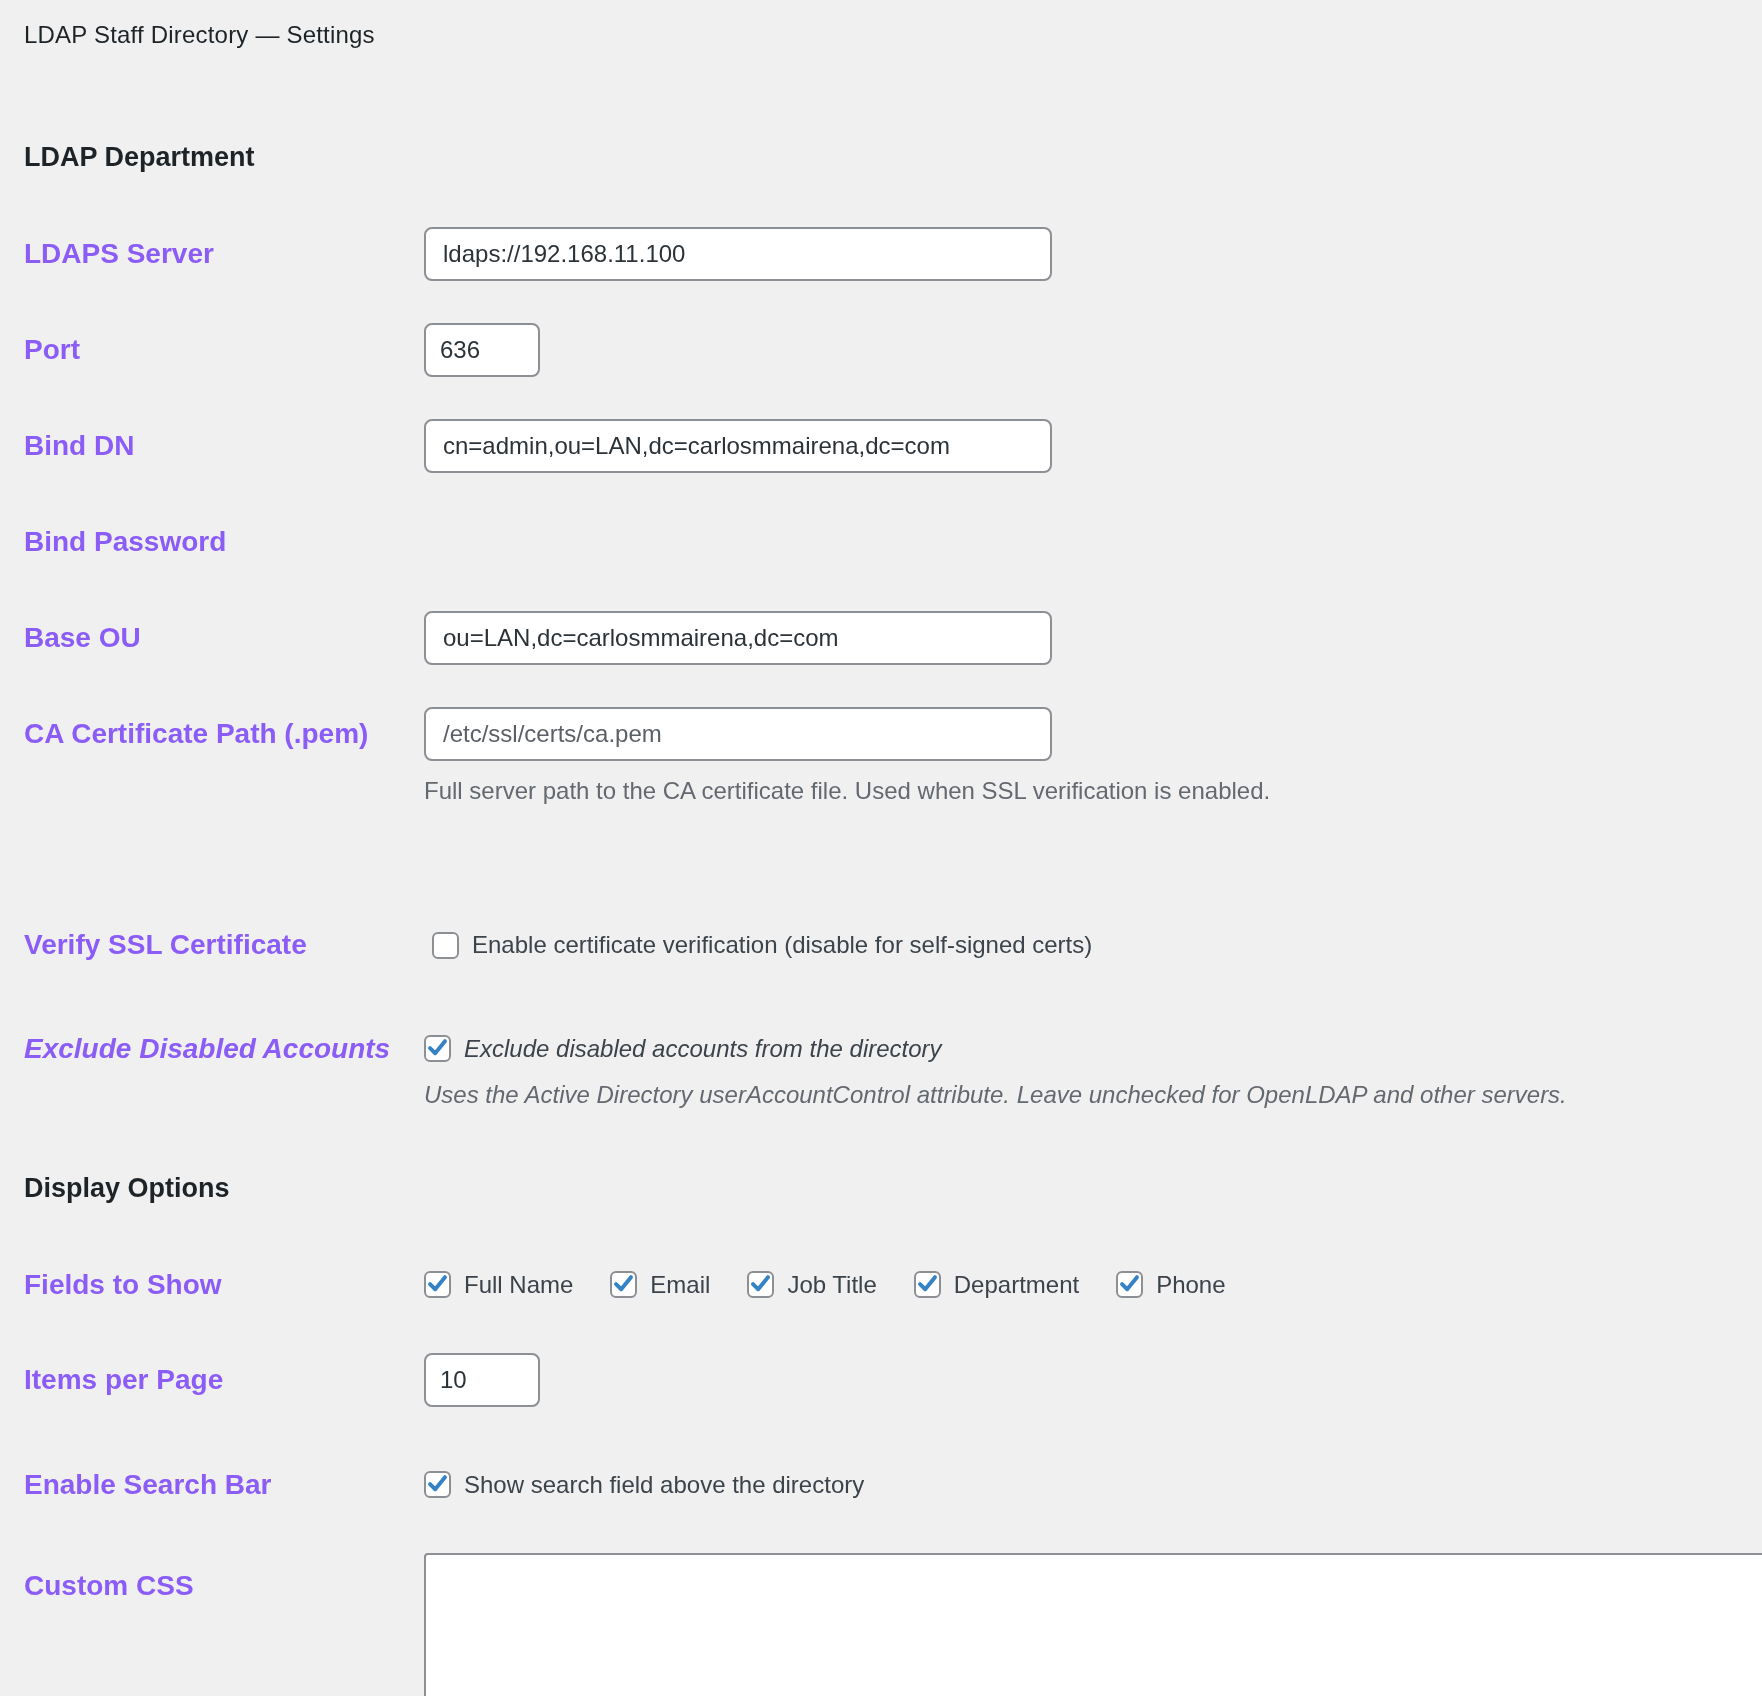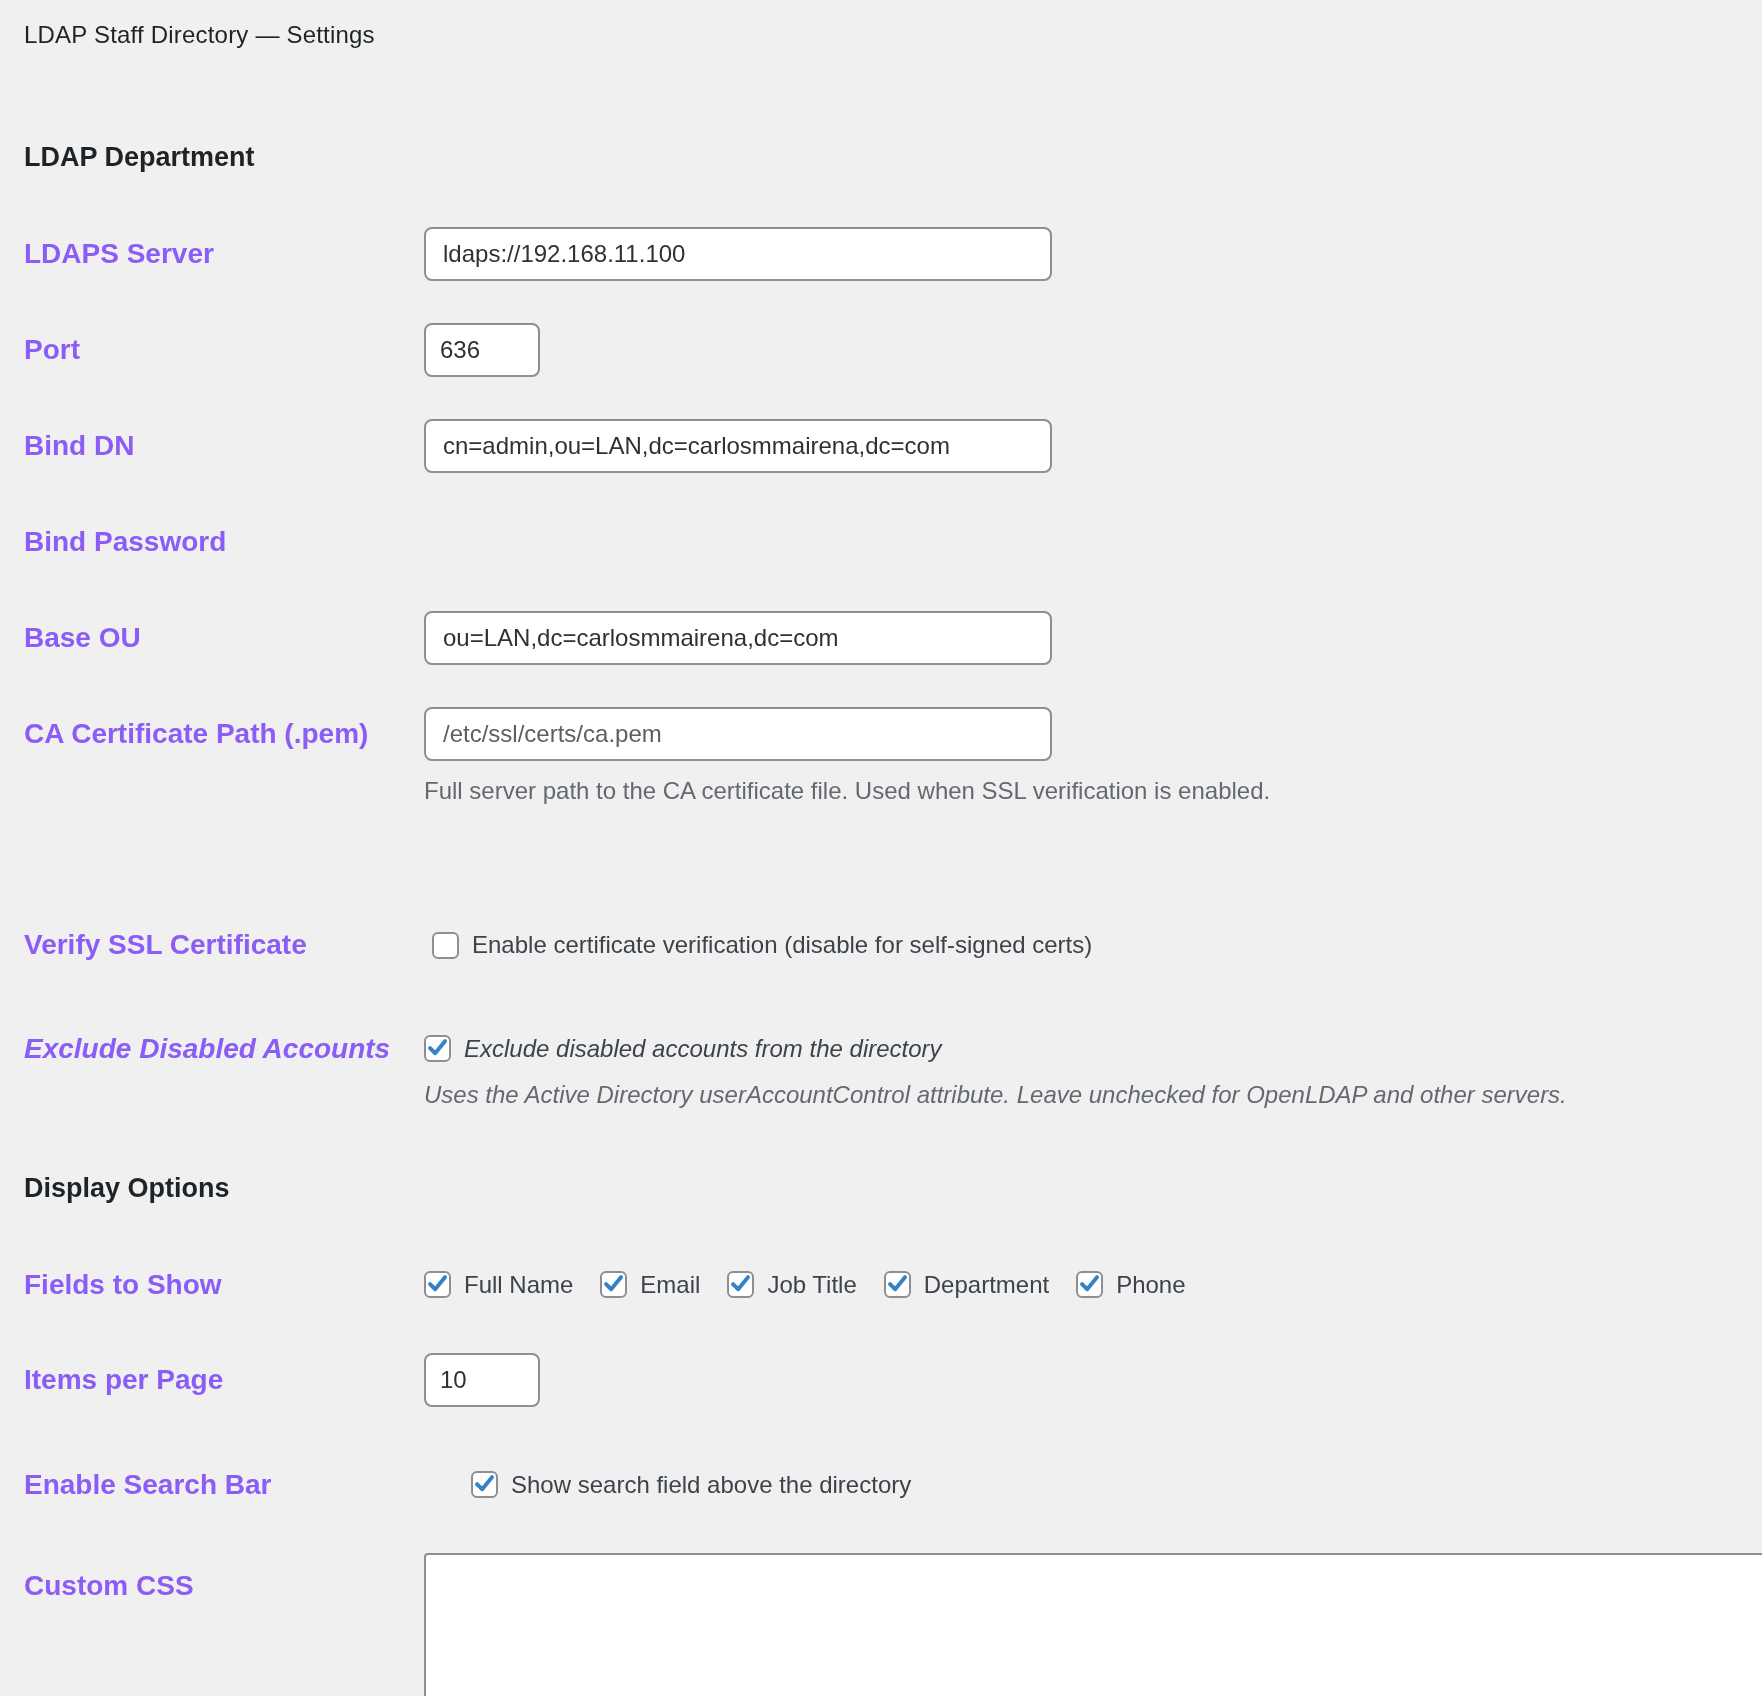--- a/index.html
+++ b/index.html
@@ -48,21 +48,21 @@
 
   .row-input .th { line-height: 54px; }
   .row-check .th { line-height: 32px; }
 
   .m-first { margin-top: 51px; }
   .m-row   { margin-top: 42px; }
   .m-verify  { margin-top: 122px; gap: 8px; }
   .m-exclude { margin-top: 70px; font-style: italic; }
   .m-fields  { margin-top: 62px; }
   .m-items   { margin-top: 52px; }
-  .m-search  { margin-top: 62px; gap: 47px; }
+  .m-search  { margin-top: 62px; }
   .m-css     { margin-top: 52px; }
 
   input.text {
     box-sizing: border-box;
     height: 54px;
     border: 2px solid #8c8f94;
     border-radius: 8px;
     background: #fff;
     font-family: "Liberation Sans", sans-serif;
     font-size: 24px;
@@ -103,21 +103,21 @@
     flex: 0 0 27px;
   }
   .cb svg { display: none; width: 25px; height: 25px; margin-top: -3px; }
   .cb.on svg { display: block; color: var(--accent, #3582c4); }
   .cb-label {
     font-size: 24px;
     color: #3c434a;
     font-weight: 400;
     white-space: nowrap;
   }
-  .cb-group { display: flex; align-items: center; gap: 27px; flex-wrap: nowrap; }
+  .cb-group { display: flex; align-items: center; gap: 37px; flex-wrap: nowrap; }
 
   textarea.css-area {
     box-sizing: border-box;
     display: block;
     width: 1400px;
     height: 420px;
     background: #fff;
     border: 2px solid #8c8f94;
     border-radius: 4px;
     outline: none;

